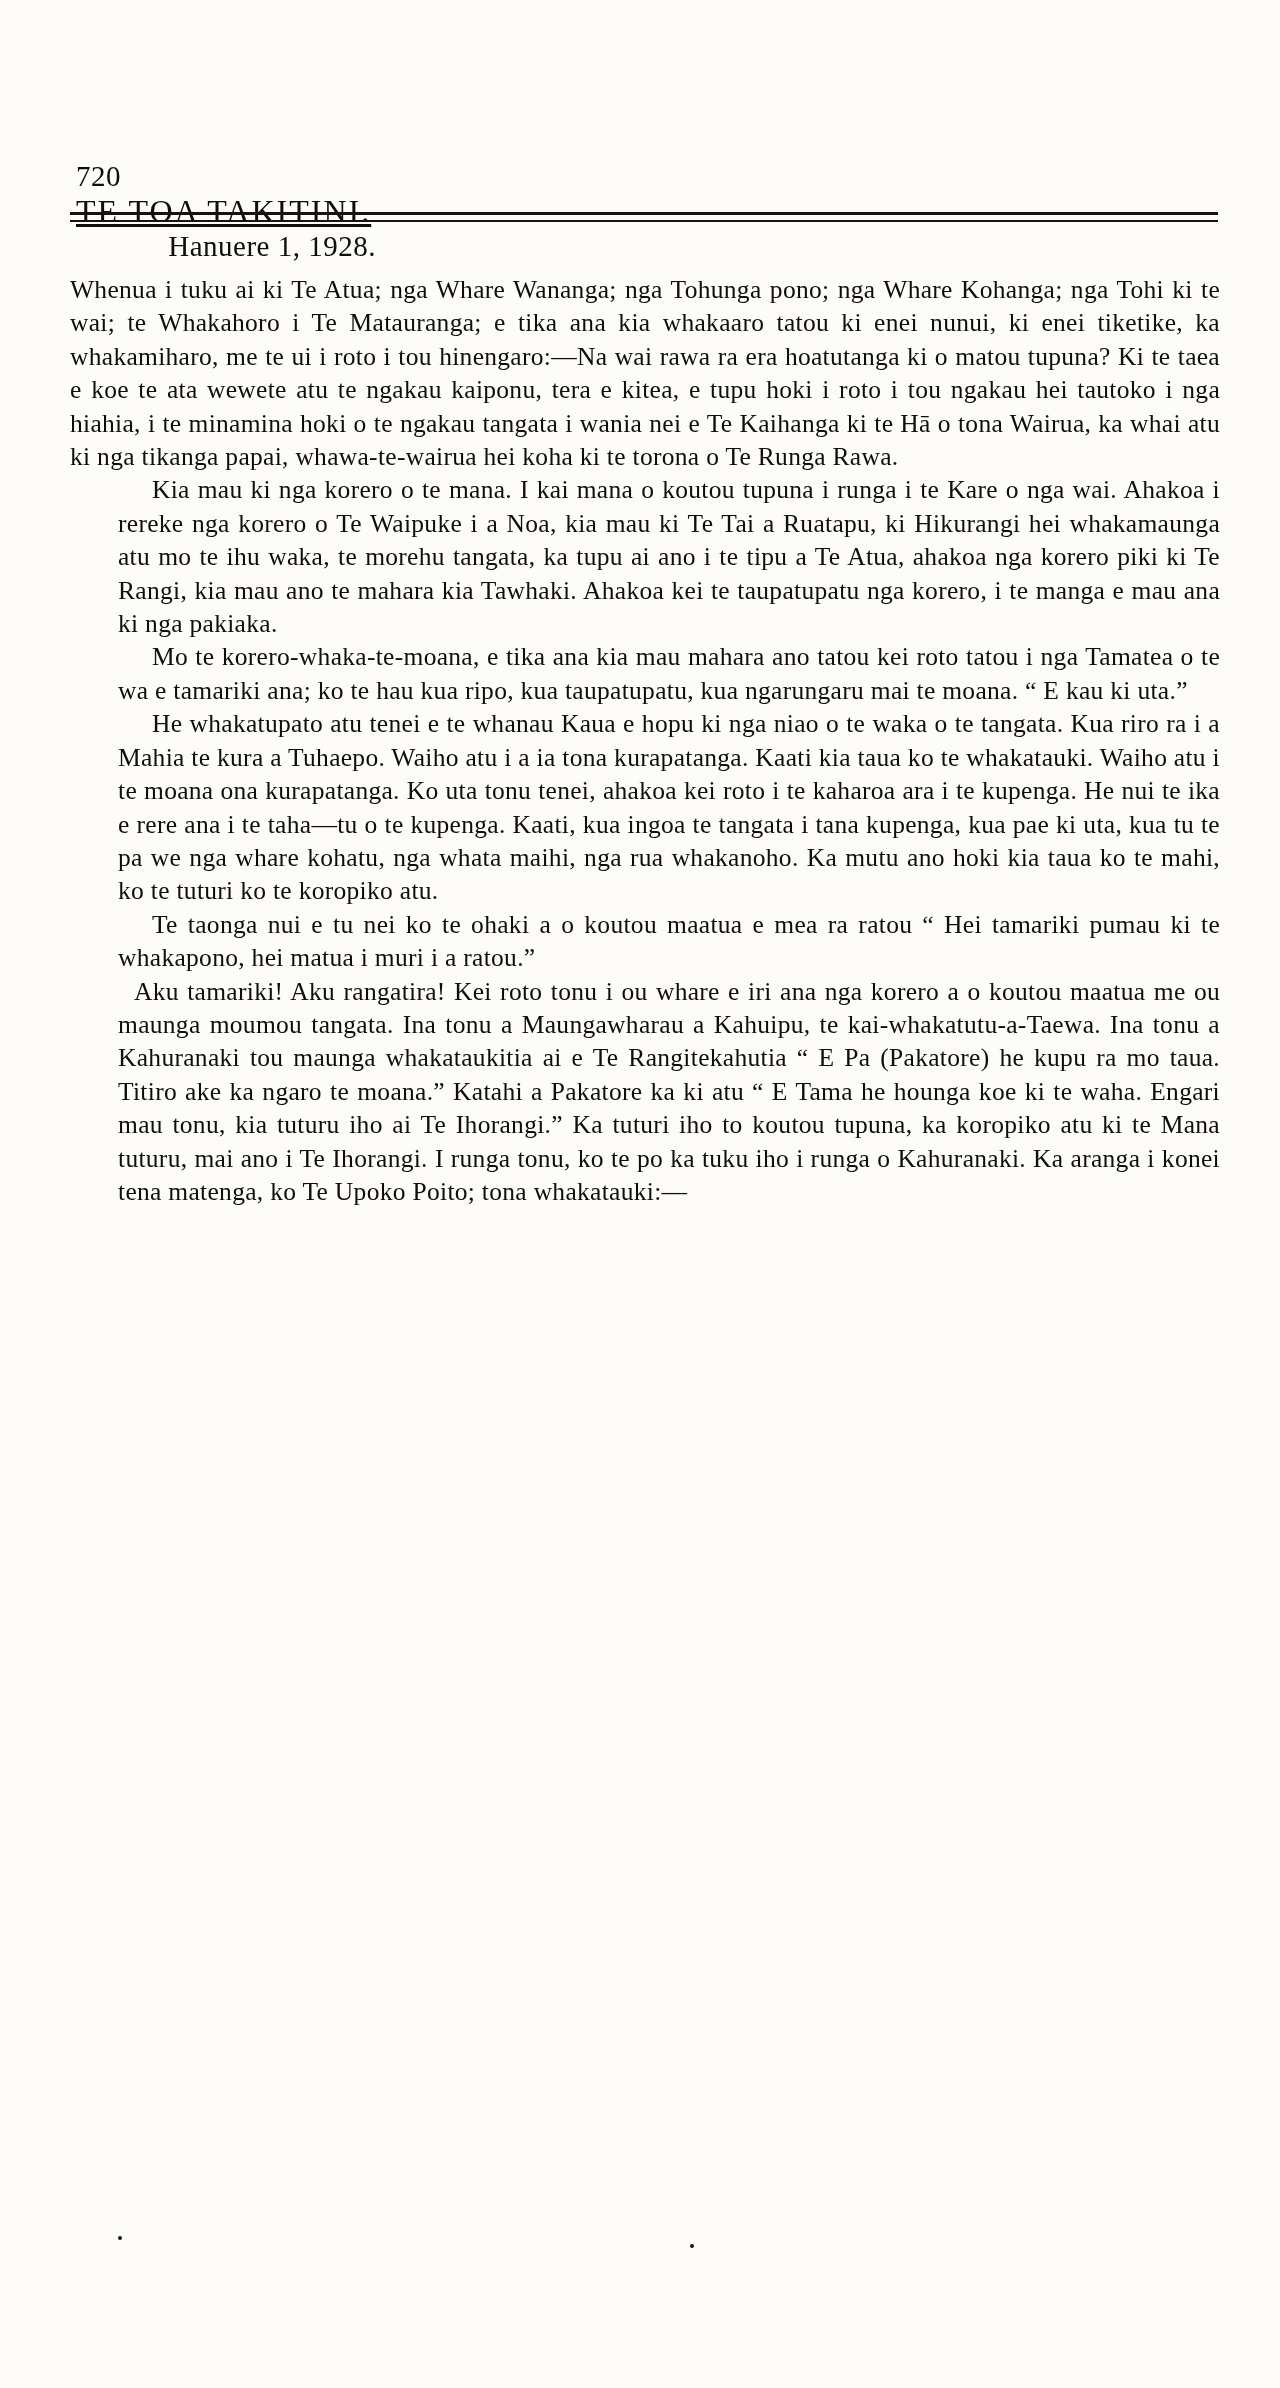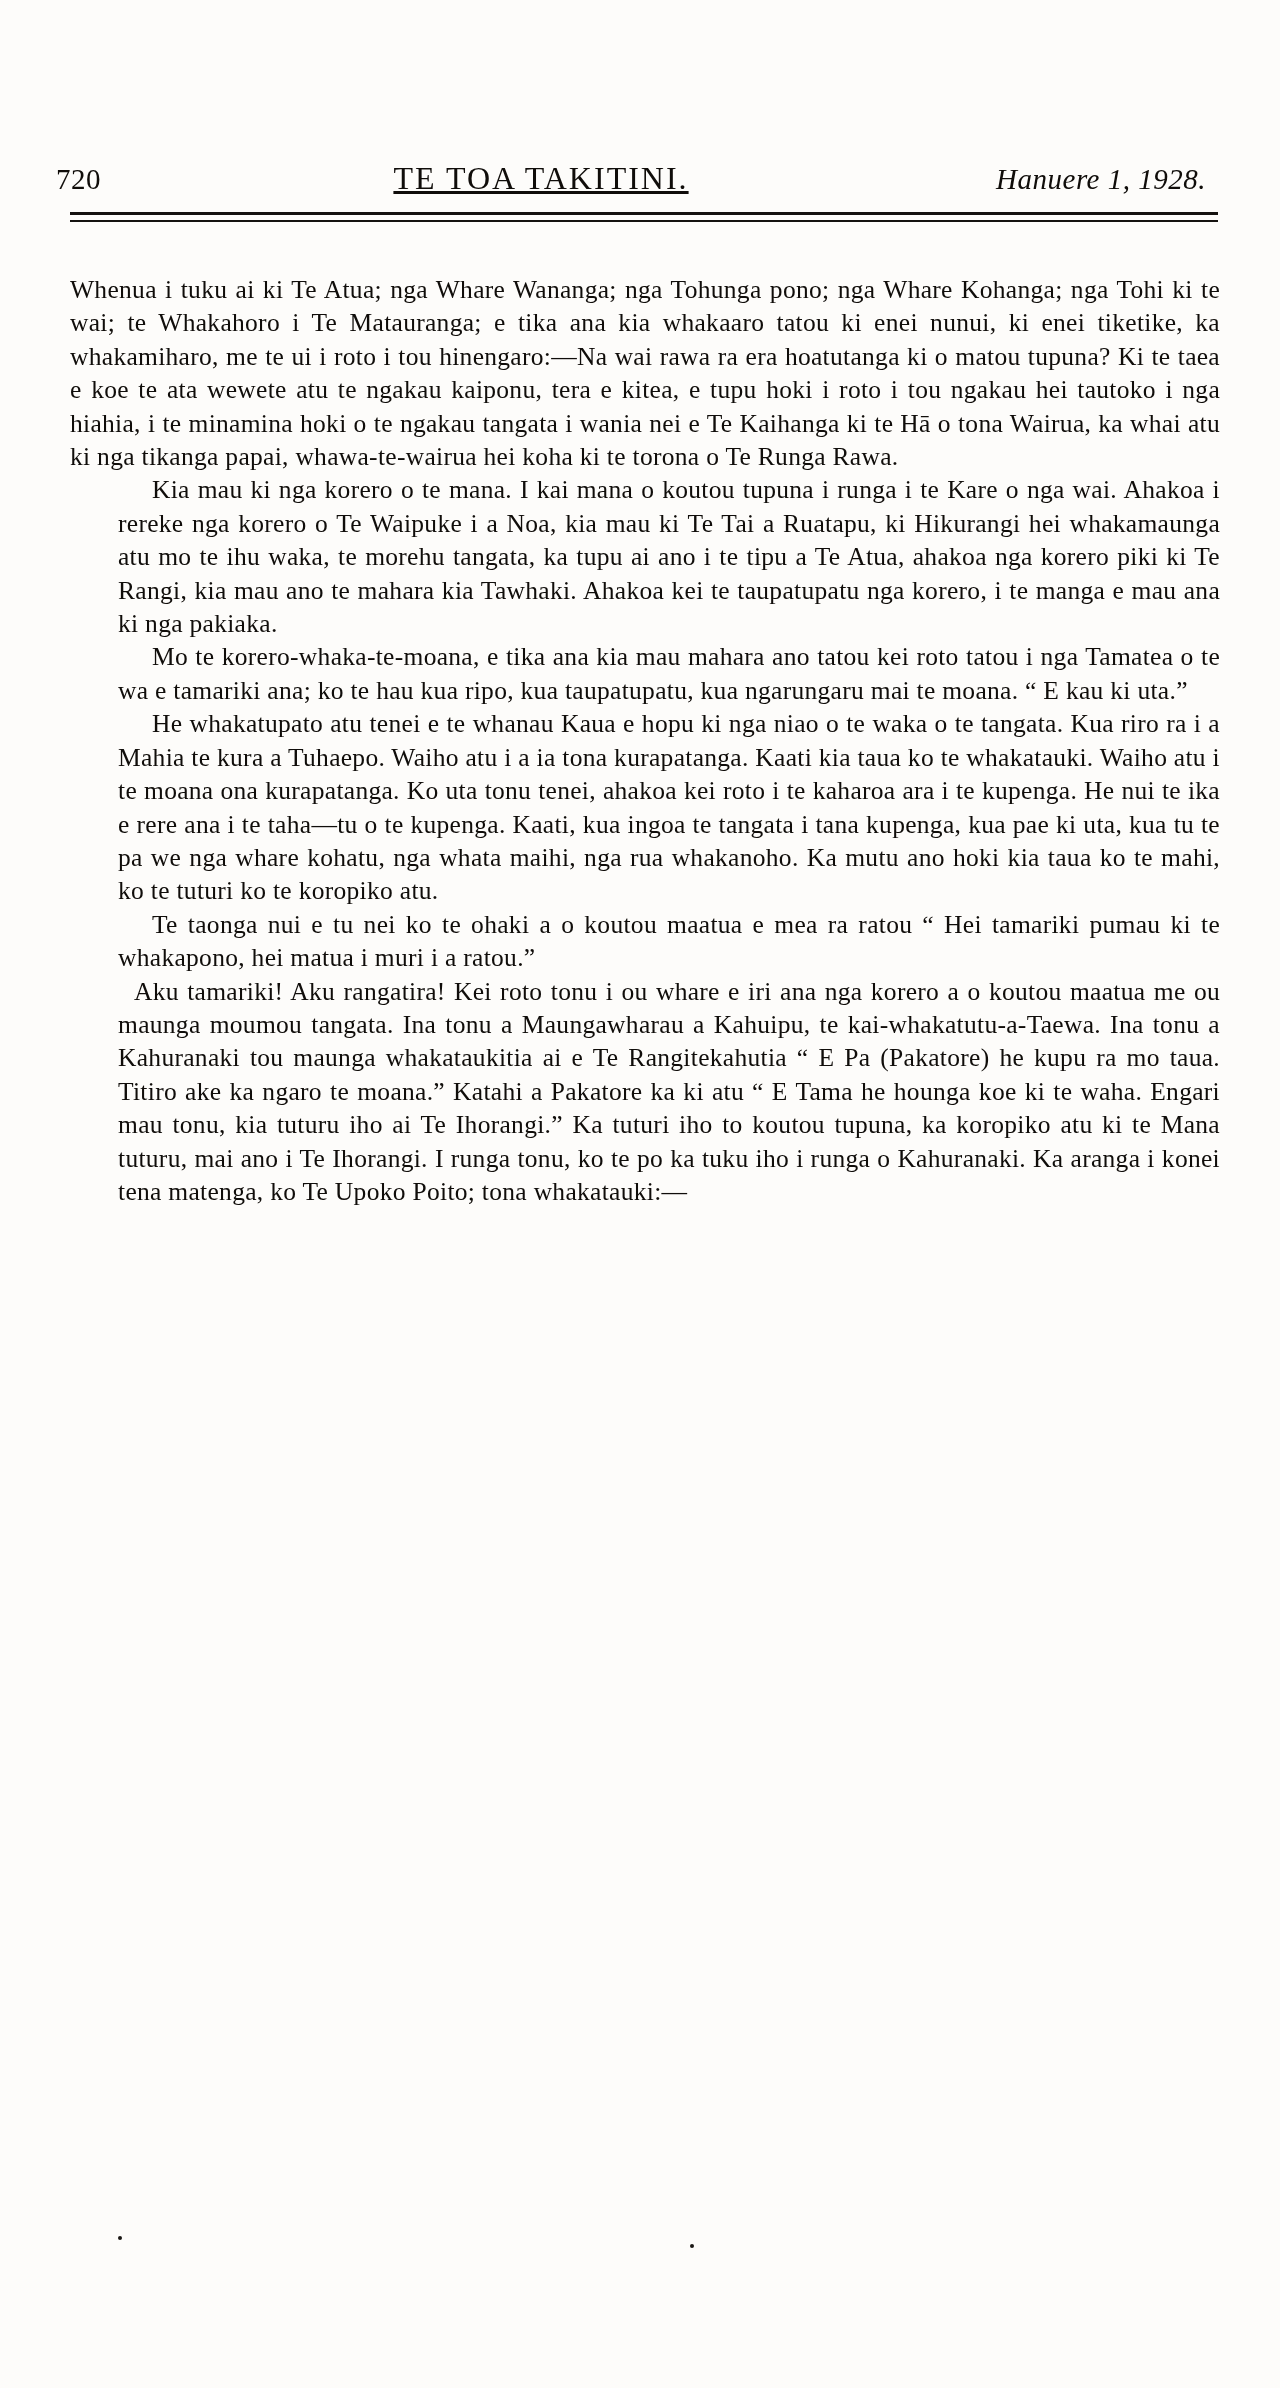--- a/index.html
+++ b/index.html
@@ -17,28 +17,29 @@
   }
   .page {
     position: absolute;
     left: 0; top: 0;
     width: 1280px;
     height: 2388px;
     background: #fdfcfa;
   }
   .header {
     position: absolute;
-    left: 56px;
+    left: 76px;
     top: 160px;
     width: 1150px;
     display: flex;
     align-items: baseline;
     justify-content: flex-start;
     font-size: 30px;
     letter-spacing: 0.5px;
+    flex-direction: column;
   }
   .header .page-num {
     font-size: 29px;
     font-weight: 400;
     width: 180px;
     text-align: left;
   }
   .header .journal-title {
     font-size: 32px;
     font-weight: 400;
@@ -46,21 +47,20 @@
     flex: 1;
     text-align: center;
     margin-left: -60px;
     text-decoration: underline;
   }
   .header .issue-date {
     font-size: 29px;
     font-weight: 400;
     width: 300px;
     text-align: right;
-    font-style: italic;
   }
   .rule {
     position: absolute;
     left: 70px;
     top: 212px;
     width: 1148px;
     height: 5px;
     border-top: 3px solid #15120f;
     border-bottom: 2px solid #15120f;
     box-sizing: content-box;

